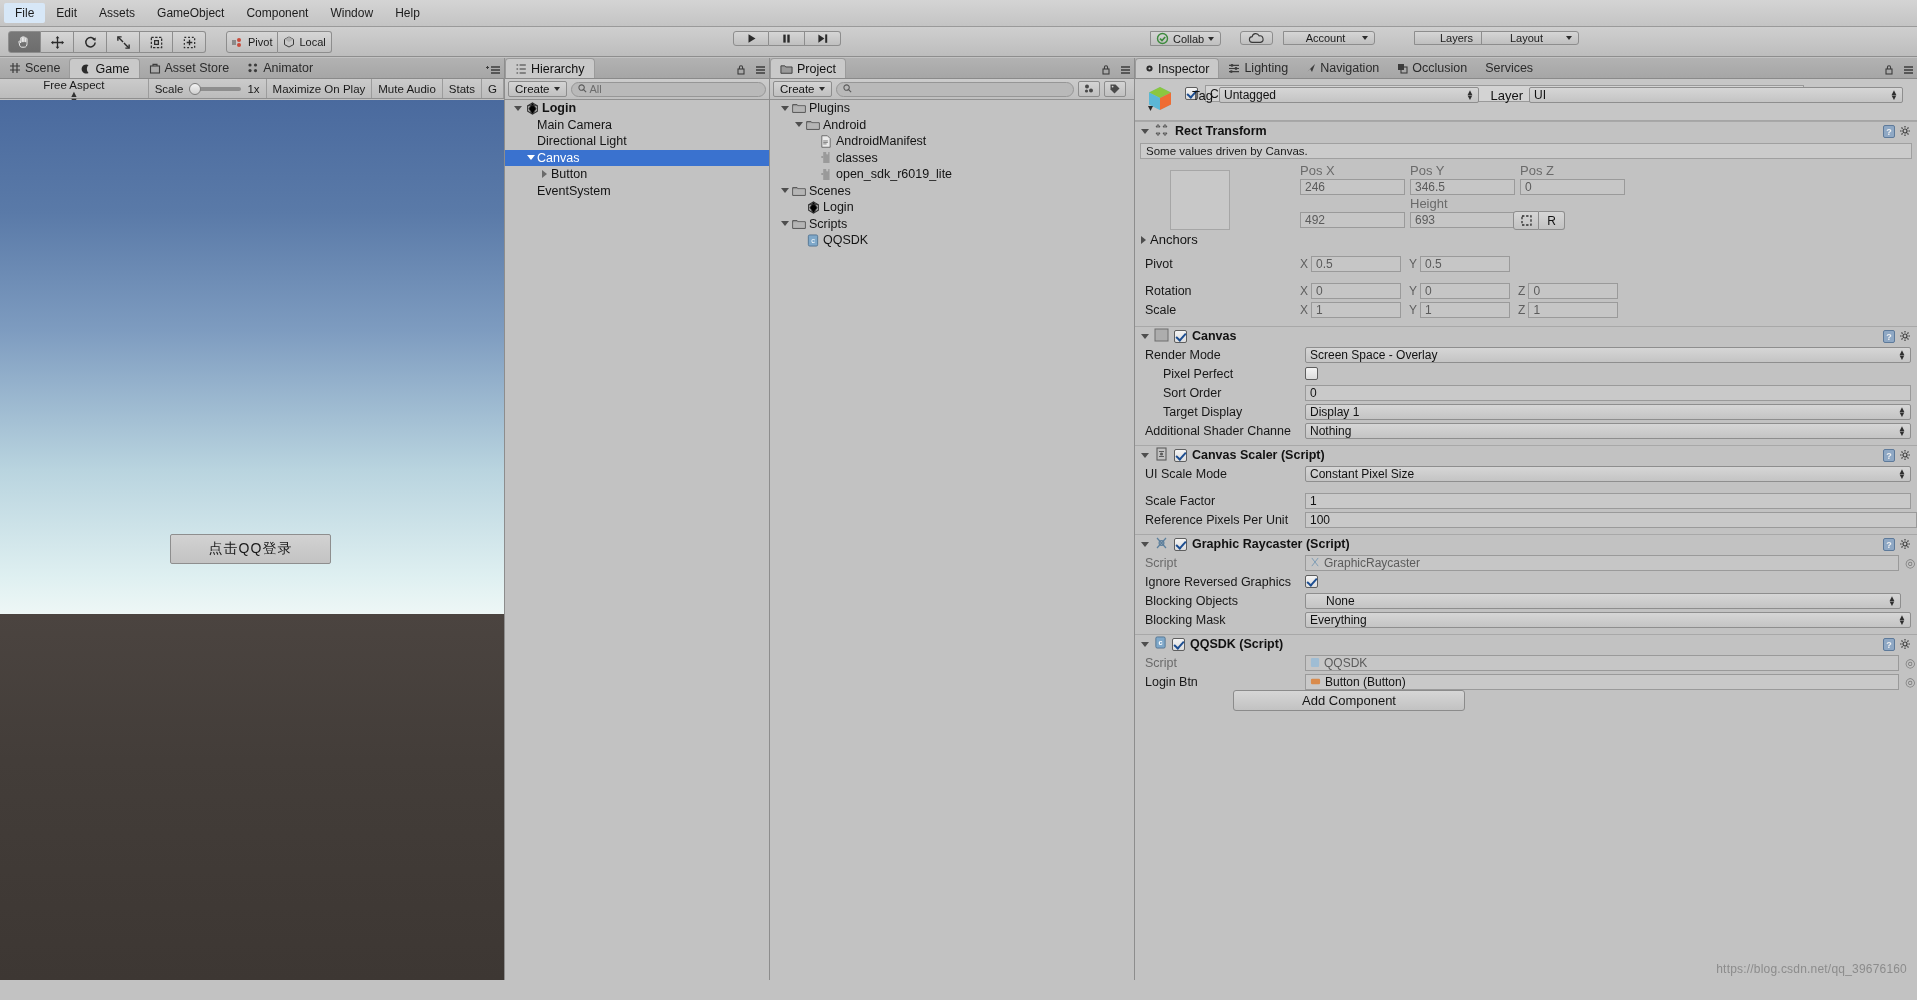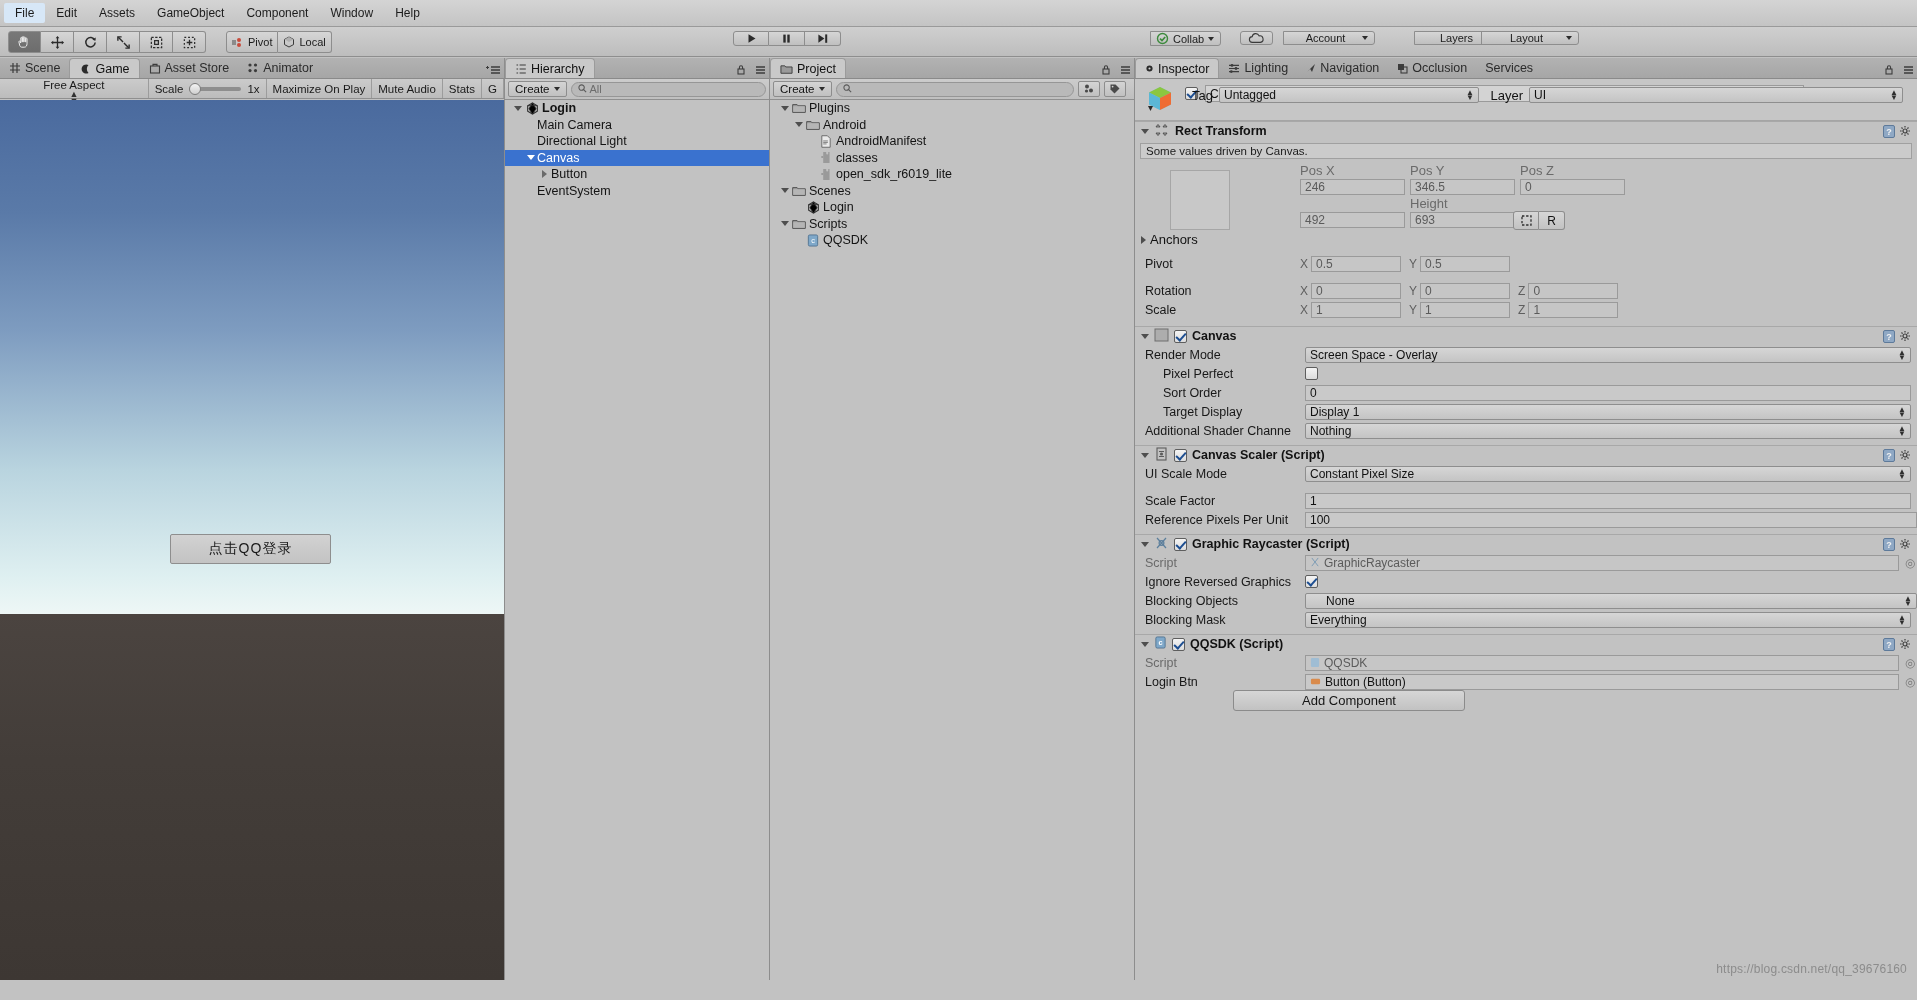--- a/index.html
+++ b/index.html
@@ -946,21 +946,21 @@
           <span>GraphicRaycaster</span>
         </div>
         <span style="width:12px; color:#777; font-size:12px;">◎</span>
       </div>
       <div class="row" style="padding-left:10px;">
         <span class="rlabel" style="width:160px;">Ignore Reversed Graphics</span>
         <span class="chk on"></span>
       </div>
       <div class="row" style="padding-left:10px;">
         <span class="rlabel" style="width:160px;">Blocking Objects</span>
-        <div class="popup" style="flex:1; margin-right:0;padding-left:20px;">
+        <div class="popup" style="flex:1; margin-right:16px;padding-left:20px;">
           <span>None</span>
           <span class="arrows">▲<br>▼</span>
         </div>
       </div>
       <div class="row" style="padding-left:10px;">
         <span class="rlabel" style="width:160px;">Blocking Mask</span>
         <div class="popup" style="flex:1; margin-right:6px;">
           <span>Everything</span>
           <span class="arrows">▲<br>▼</span>
         </div>

